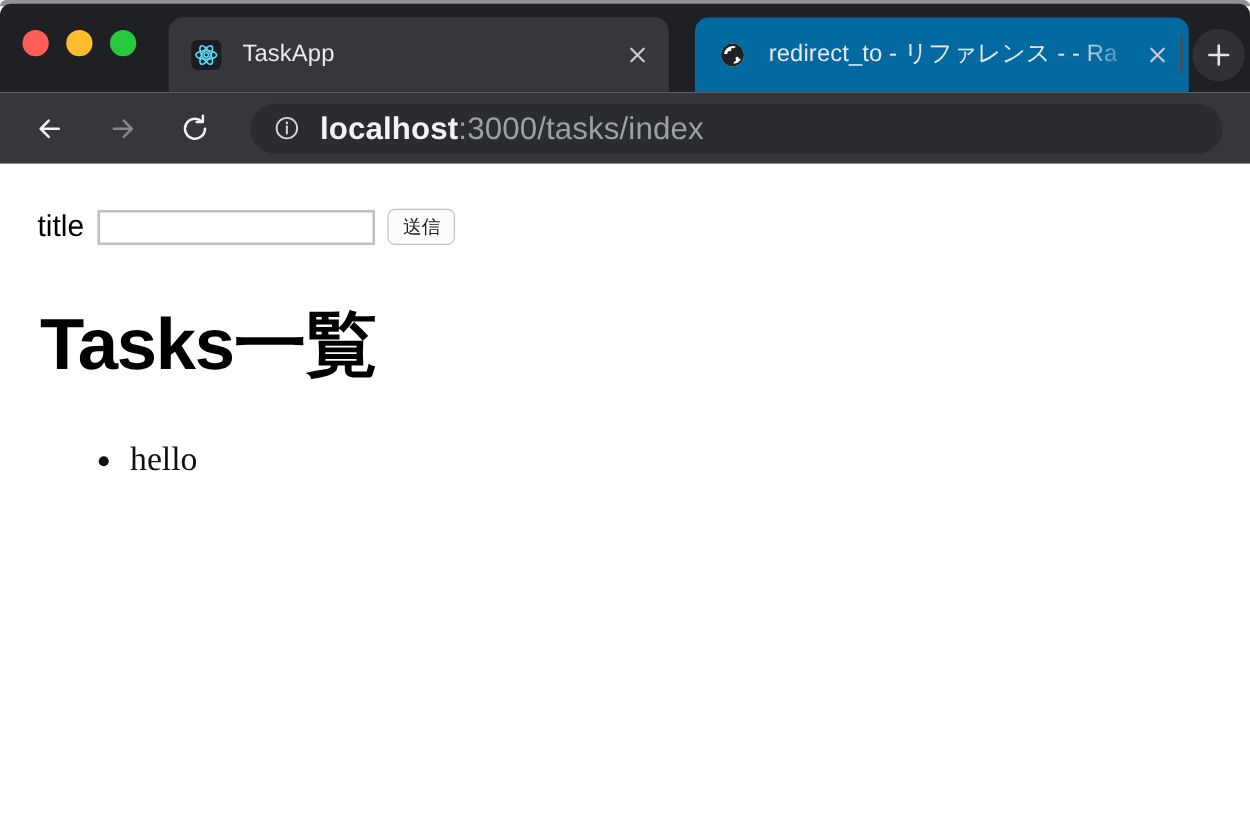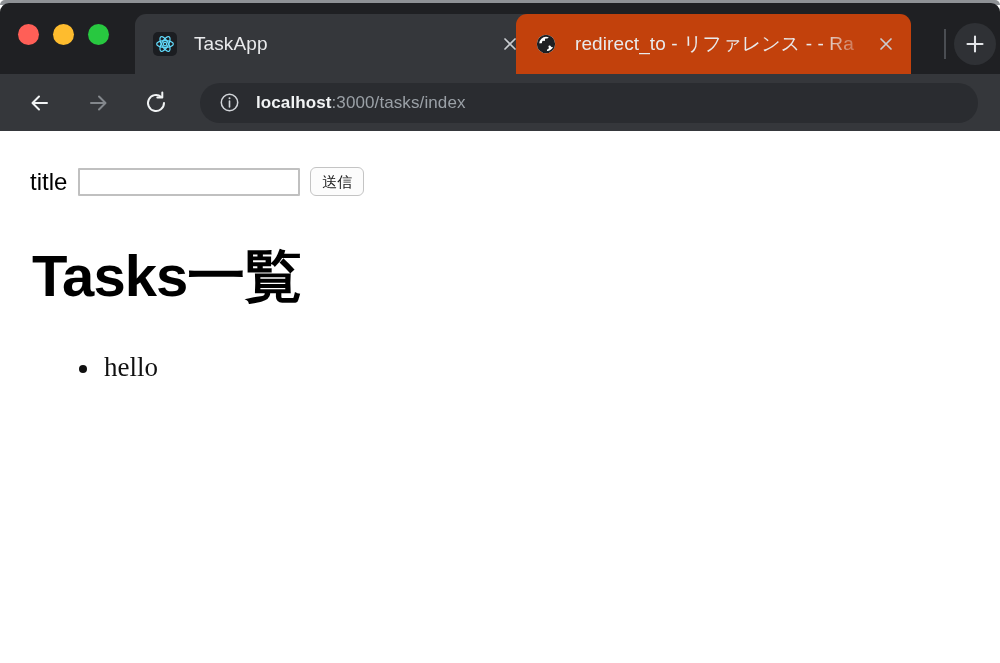--- a/index.html
+++ b/index.html
@@ -69,23 +69,23 @@
     padding: 0 14px 0 18px;
     border-top-left-radius: 11px;
     border-top-right-radius: 11px;
   }
   .tab-active {
     left: 135px;
     width: 400px;
     background: #35373b;
   }
   .tab-inactive {
-    left: 516px;
+    left: 556px;
     width: 395px;
-    background: #c2410c;
+    background: #0369a1;
   }
 
   .tab-favicon {
     width: 24px; height: 24px;
     flex: 0 0 24px;
     margin-right: 17px;
     display: flex;
     align-items: center;
     justify-content: center;
   }
@@ -176,21 +176,21 @@
   }
   .info-icon {
     flex: 0 0 22px;
     width: 22px; height: 22px;
     margin-right: 16px;
     display: flex;
     align-items: center;
     justify-content: center;
   }
   .url-text {
-    font-size: 17px;
+    font-size: 25px;
     line-height: 22px;
     color: #9aa0a6;
     white-space: nowrap;
     letter-spacing: .1px;
   }
   .url-host {
     color: #f1f3f4;
     font-weight: bold;
   }
 

